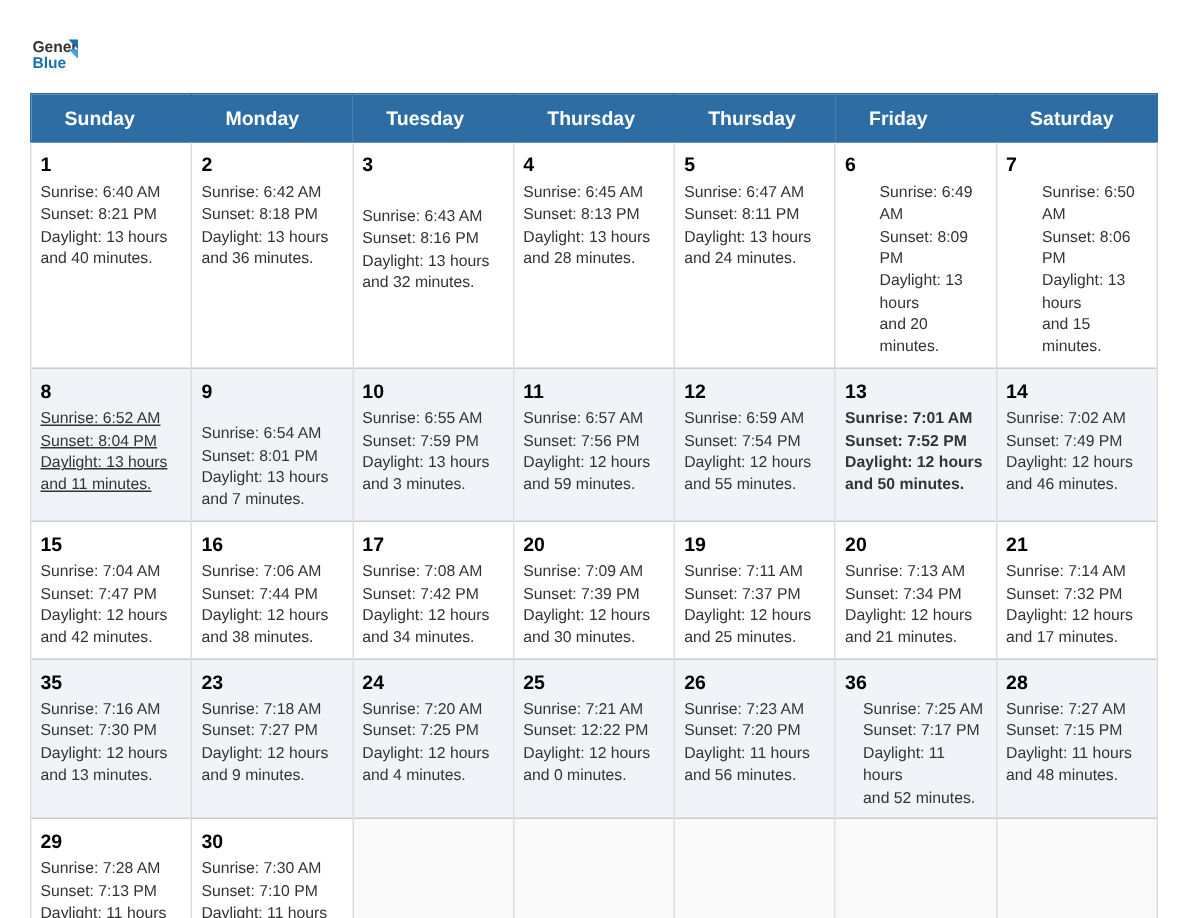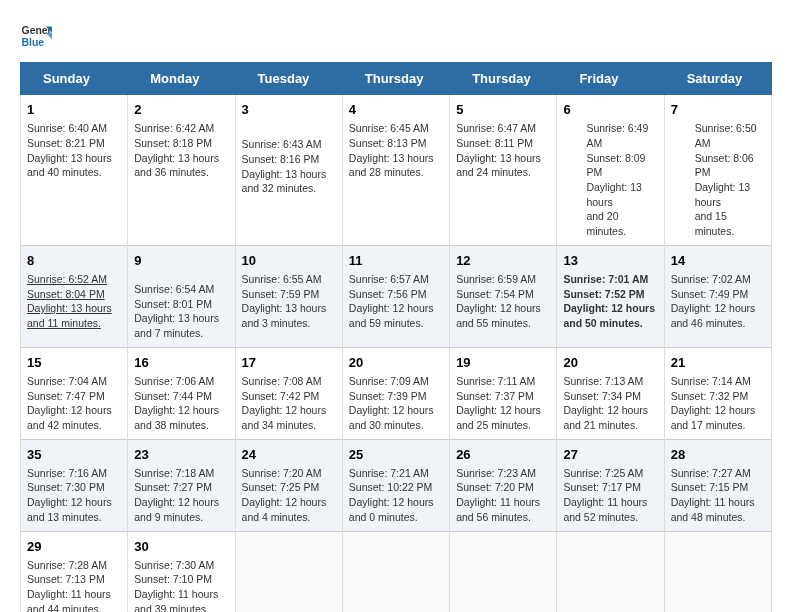--- a/index.html
+++ b/index.html
@@ -285,34 +285,34 @@
         <td>
           <span class="day-num">24</span>
           <div class="day-info" style="white-space: pre-line;">Sunrise: 7:20 AM
 Sunset: 7:25 PM
 Daylight: 12 hours
 and 4 minutes.</div>
         </td>
         <td>
           <span class="day-num">25</span>
           <div class="day-info" style="white-space: pre-line;">Sunrise: 7:21 AM
-Sunset: 10:22 PM
+Sunset: 12:22 PM
 Daylight: 12 hours
 and 0 minutes.</div>
         </td>
         <td>
           <span class="day-num">26</span>
           <div class="day-info" style="white-space: pre-line;">Sunrise: 7:23 AM
 Sunset: 7:20 PM
 Daylight: 11 hours
 and 56 minutes.</div>
         </td>
         <td>
-          <span class="day-num">27</span>
-          <div class="day-info" style="white-space: pre-line;">Sunrise: 7:25 AM
+          <span class="day-num">36</span>
+          <div class="day-info" style="white-space: pre-line; margin-left: 12px;">Sunrise: 7:25 AM
 Sunset: 7:17 PM
 Daylight: 11 hours
 and 52 minutes.</div>
         </td>
         <td>
           <span class="day-num">28</span>
           <div class="day-info" style="white-space: pre-line;">Sunrise: 7:27 AM
 Sunset: 7:15 PM
 Daylight: 11 hours
 and 48 minutes.</div>

